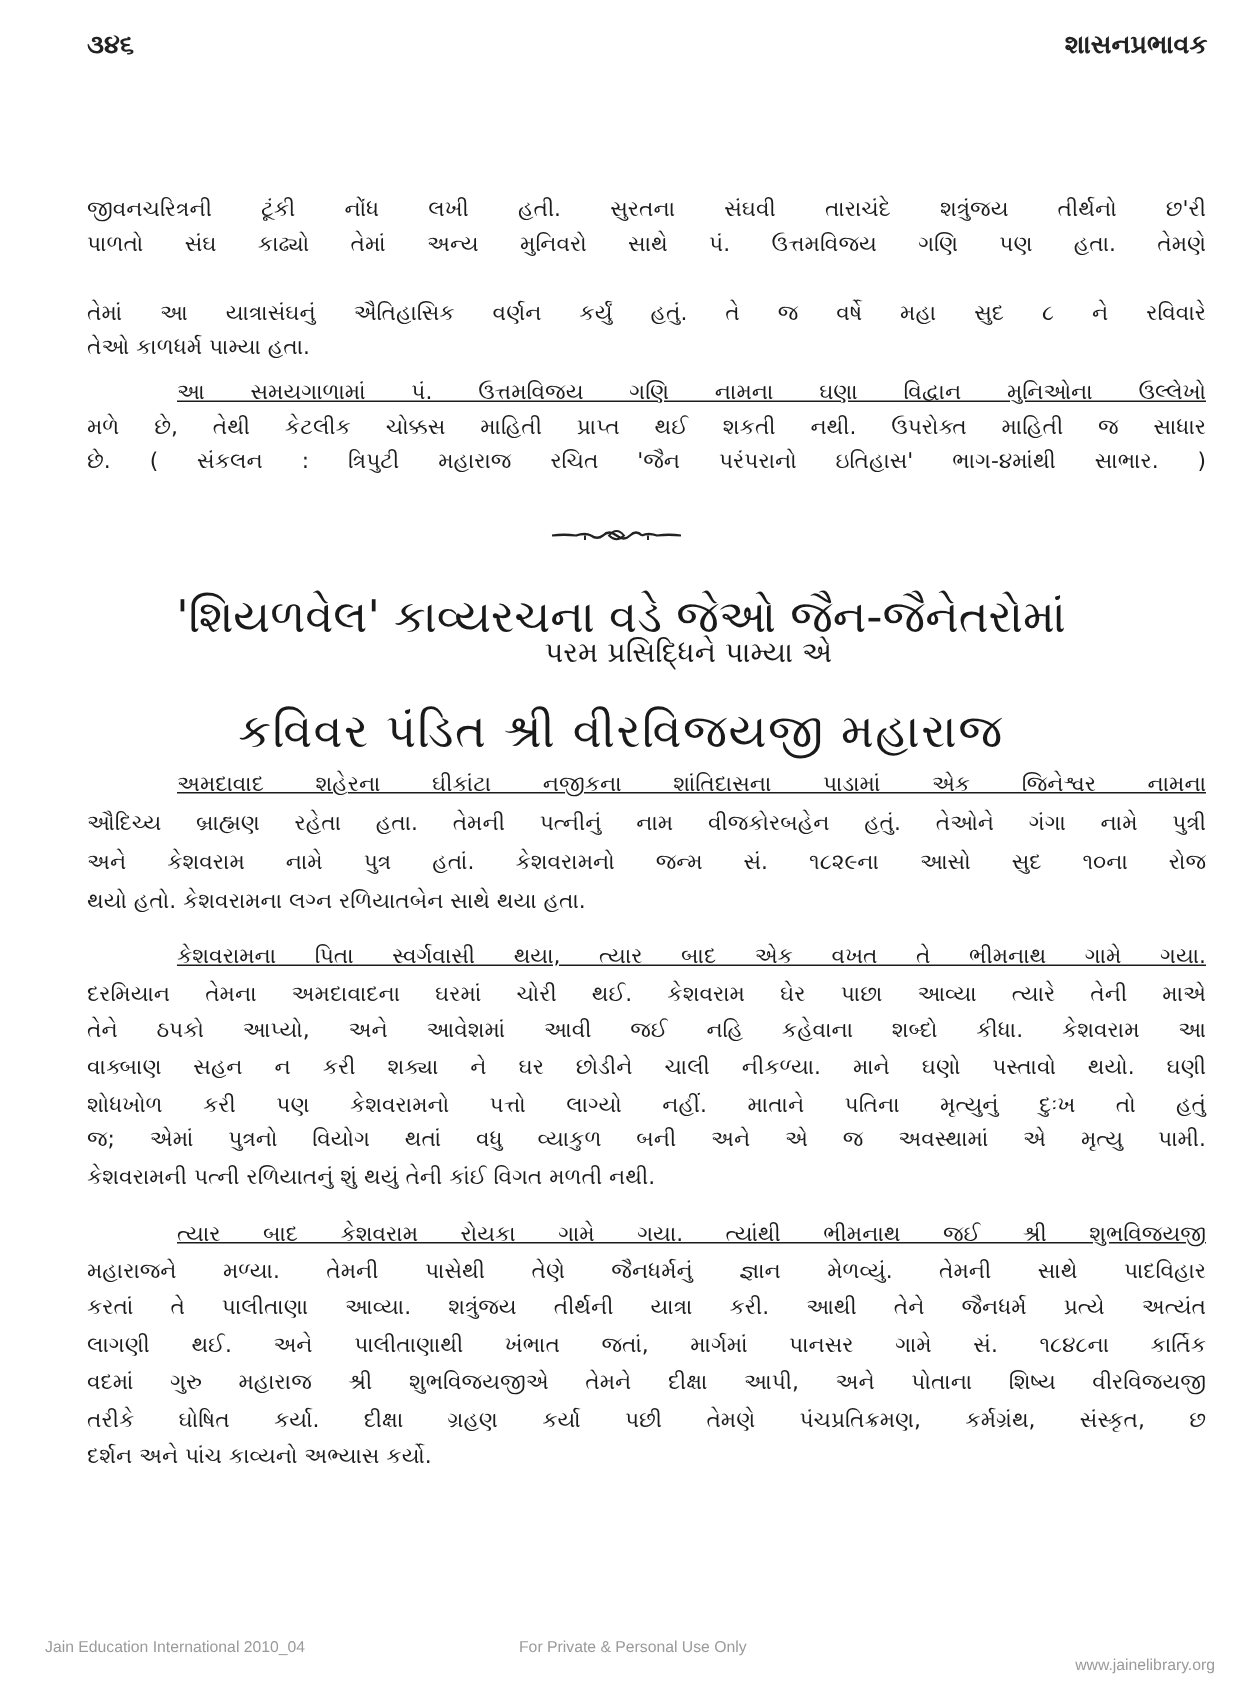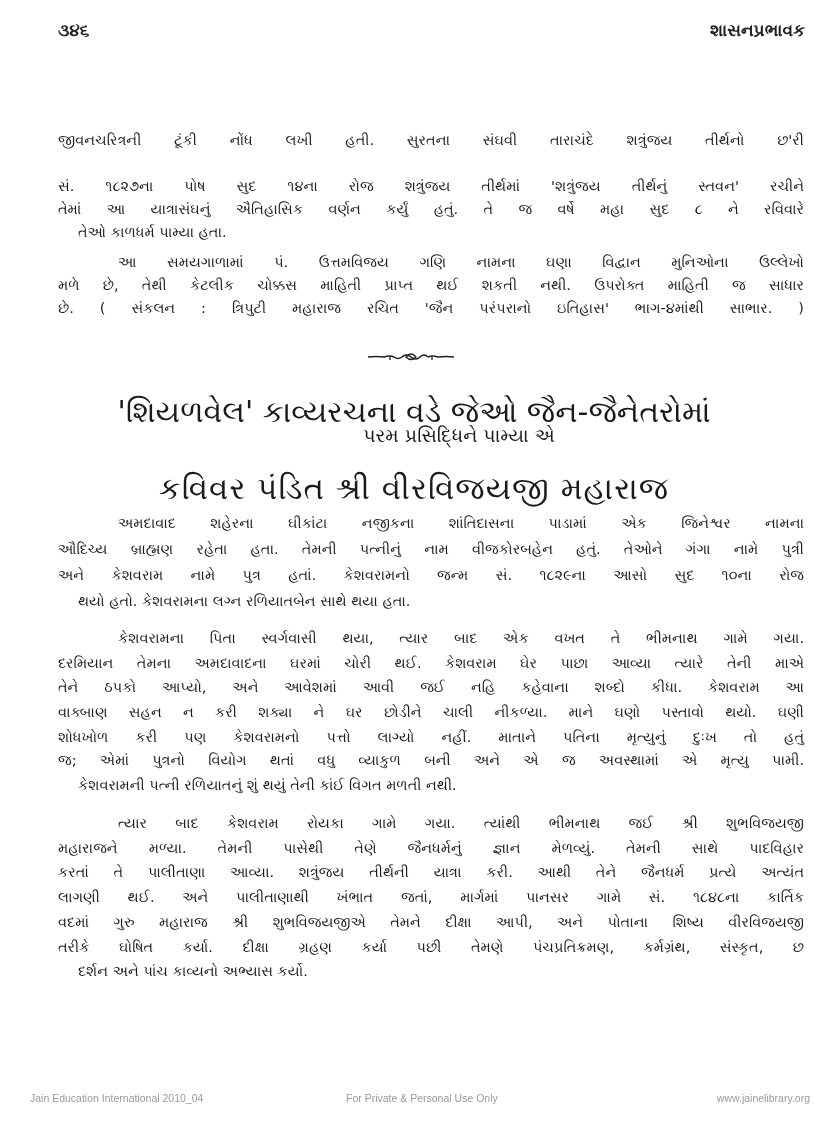--- a/index.html
+++ b/index.html
@@ -4,43 +4,43 @@
 <style>
   html, body { margin:0; padding:0; background:#ffffff; }
   body { width:828px; height:1122px; position:relative; overflow:hidden;
          font-family:"DejaVu Sans", sans-serif; color:#1a1a1a; }
   .page { position:absolute; left:0; top:0; width:822px; height:1122px; }
   .hdr { position:absolute; top:20px; font-size:17px; font-weight:bold; color:#222; }
   .hdr.left { left:58px; }
   .hdr.right { right:17px; }
   .line { position:absolute; left:58px; width:746px; font-size:14.5px; line-height:22px;
           white-space:nowrap; text-align:justify; text-align-last:justify; color:#1c1c1c; }
-  .line.last { text-align-last:left;margin-left:20px; }
-  .line.indent { left:118px; width:686px; }
+  .line.last { text-align-last:left; }
+  .line.indent { left:118px; width:686px;text-decoration:underline; }
   .divider { position:absolute; left:366px; top:348px; width:90px; height:16px; }
   .title { position:absolute; left:0; width:828px; text-align:center; white-space:nowrap; color:#1a1a1a; }
   .t1 { top:394px; font-size:30px; }
   .t2 { top:424px; font-size:19px;padding-left:45px; }
   .t3 { top:470px; font-size:31px; letter-spacing:1px; }
   .footer { position:absolute; top:1092px; font-family:"Liberation Sans", sans-serif;
             font-size:10.5px; color:#9a9a9a; }
   .footer.l { left:8px;margin-left:22px; }
   .footer.c { left:346px; }
-  .footer.r { right:12px; }
+  .footer.r { right:12px;margin-top:12px; }
 </style>
 </head>
 <body>
 
 <div class="page">
 
   <div class="hdr left">૩૪૬</div>
   <div class="hdr right">શાસનપ્રભાવક</div>
 
   <div class="line" style="top:129px">જીવનચરિત્રની ટૂંકી નોંધ લખી હતી. સુરતના સંઘવી તારાચંદે શત્રુંજય તીર્થનો છ'રી</div>
-  <div class="line" style="top:175px">સં. ૧૮૨૭ના પોષ સુદ ૧૪ના રોજ શત્રુંજય તીર્થમાં 'શત્રુંજય તીર્થનું સ્તવન' રચીને</div>
+  <div class="line" style="top:152px">પાળતો સંઘ કાઢ્યો તેમાં અન્ય મુનિવરો સાથે પં. ઉત્તમવિજય ગણિ પણ હતા. તેમણે</div>
   <div class="line" style="top:198px">તેમાં આ યાત્રાસંઘનું ઐતિહાસિક વર્ણન કર્યું હતું. તે જ વર્ષે મહા સુદ ૮ ને રવિવારે</div>
   <div class="line last" style="top:221px">તેઓ કાળધર્મ પામ્યા હતા.</div>
 
   <div class="line indent" style="top:251px">આ સમયગાળામાં પં. ઉત્તમવિજય ગણિ નામના ઘણા વિદ્વાન મુનિઓના ઉલ્લેખો</div>
   <div class="line" style="top:274px">મળે છે, તેથી કેટલીક ચોક્કસ માહિતી પ્રાપ્ત થઈ શકતી નથી. ઉપરોક્ત માહિતી જ સાધાર</div>
   <div class="line" style="top:297px">છે. ( સંકલન : ત્રિપુટી મહારાજ રચિત 'જૈન પરંપરાનો ઇતિહાસ' ભાગ-૪માંથી સાભાર. )</div>
 
   <svg class="divider" viewBox="0 0 90 16">
     <path d="M2 9 Q10 8 18 9 Q24 7 28 9 M28 9 Q32 12 36 9 Q40 5 45 9 Q50 13 54 9 Q58 5 62 9 M62 9 Q66 7 72 9 Q80 8 88 9" fill="none" stroke="#222" stroke-width="1.5"></path>
     <path d="M40 9 Q45 3 50 9 Q45 14 40 9 Z" fill="none" stroke="#222" stroke-width="1.3"></path>

